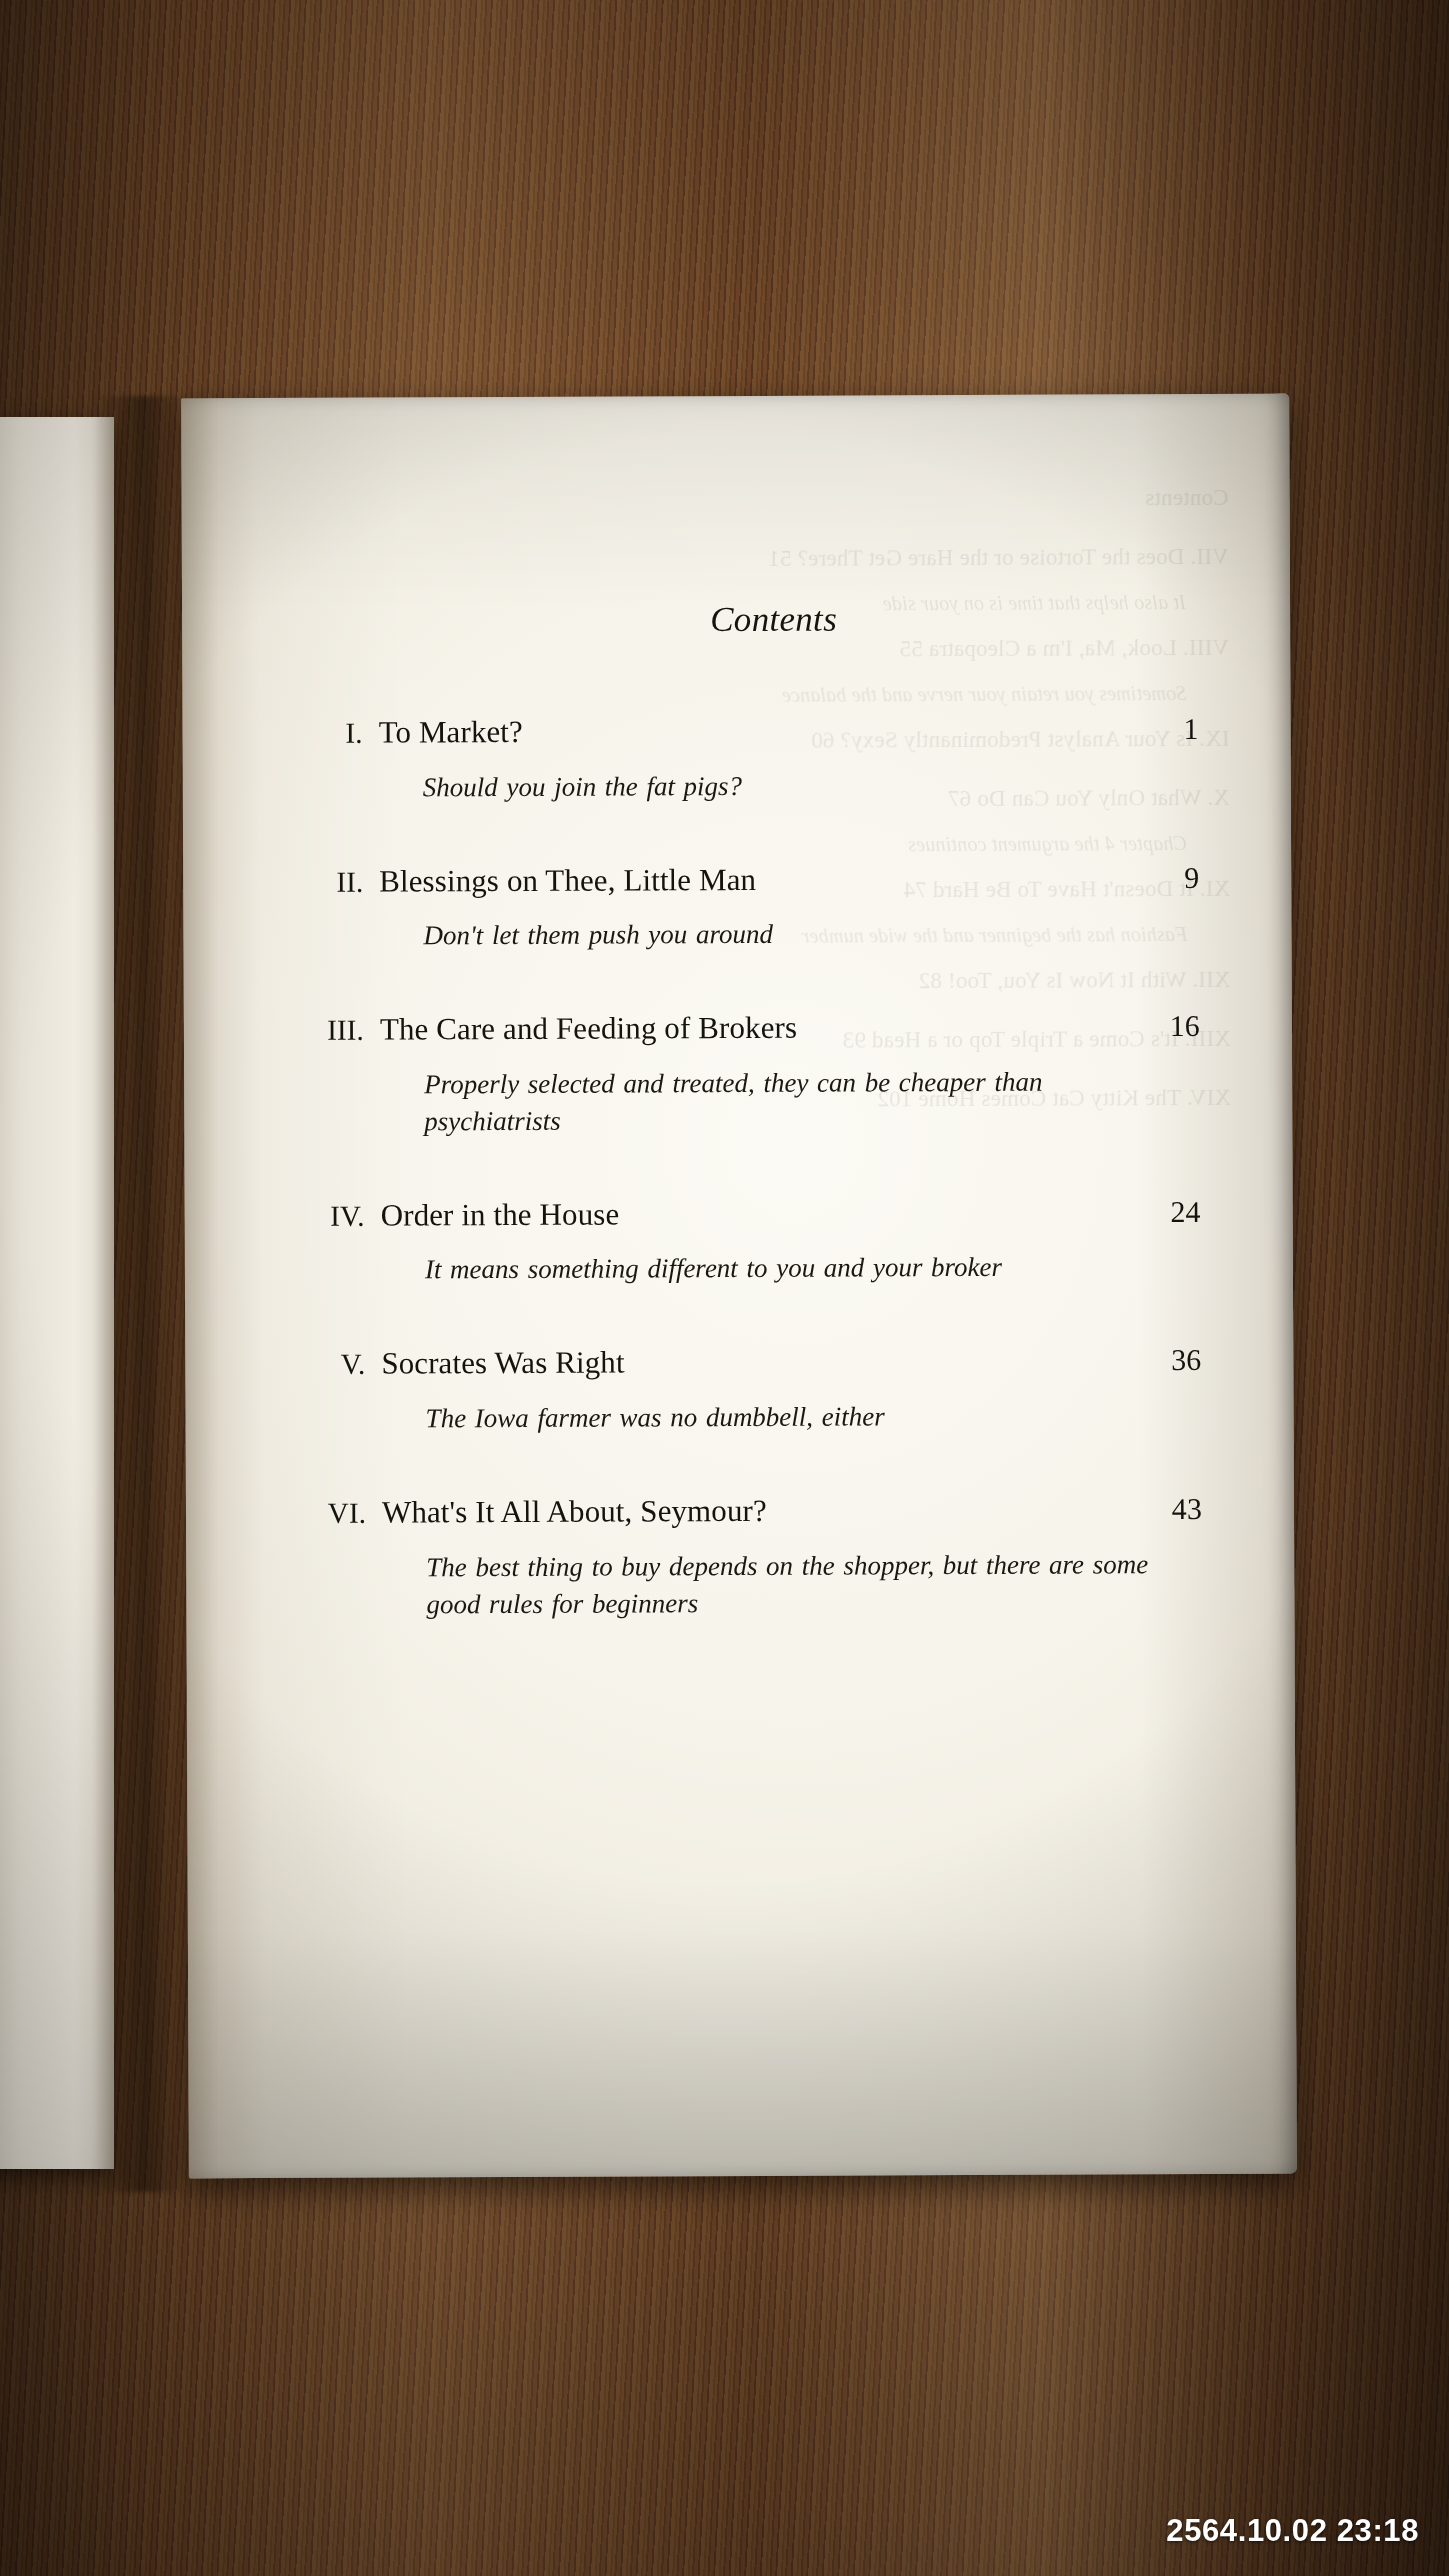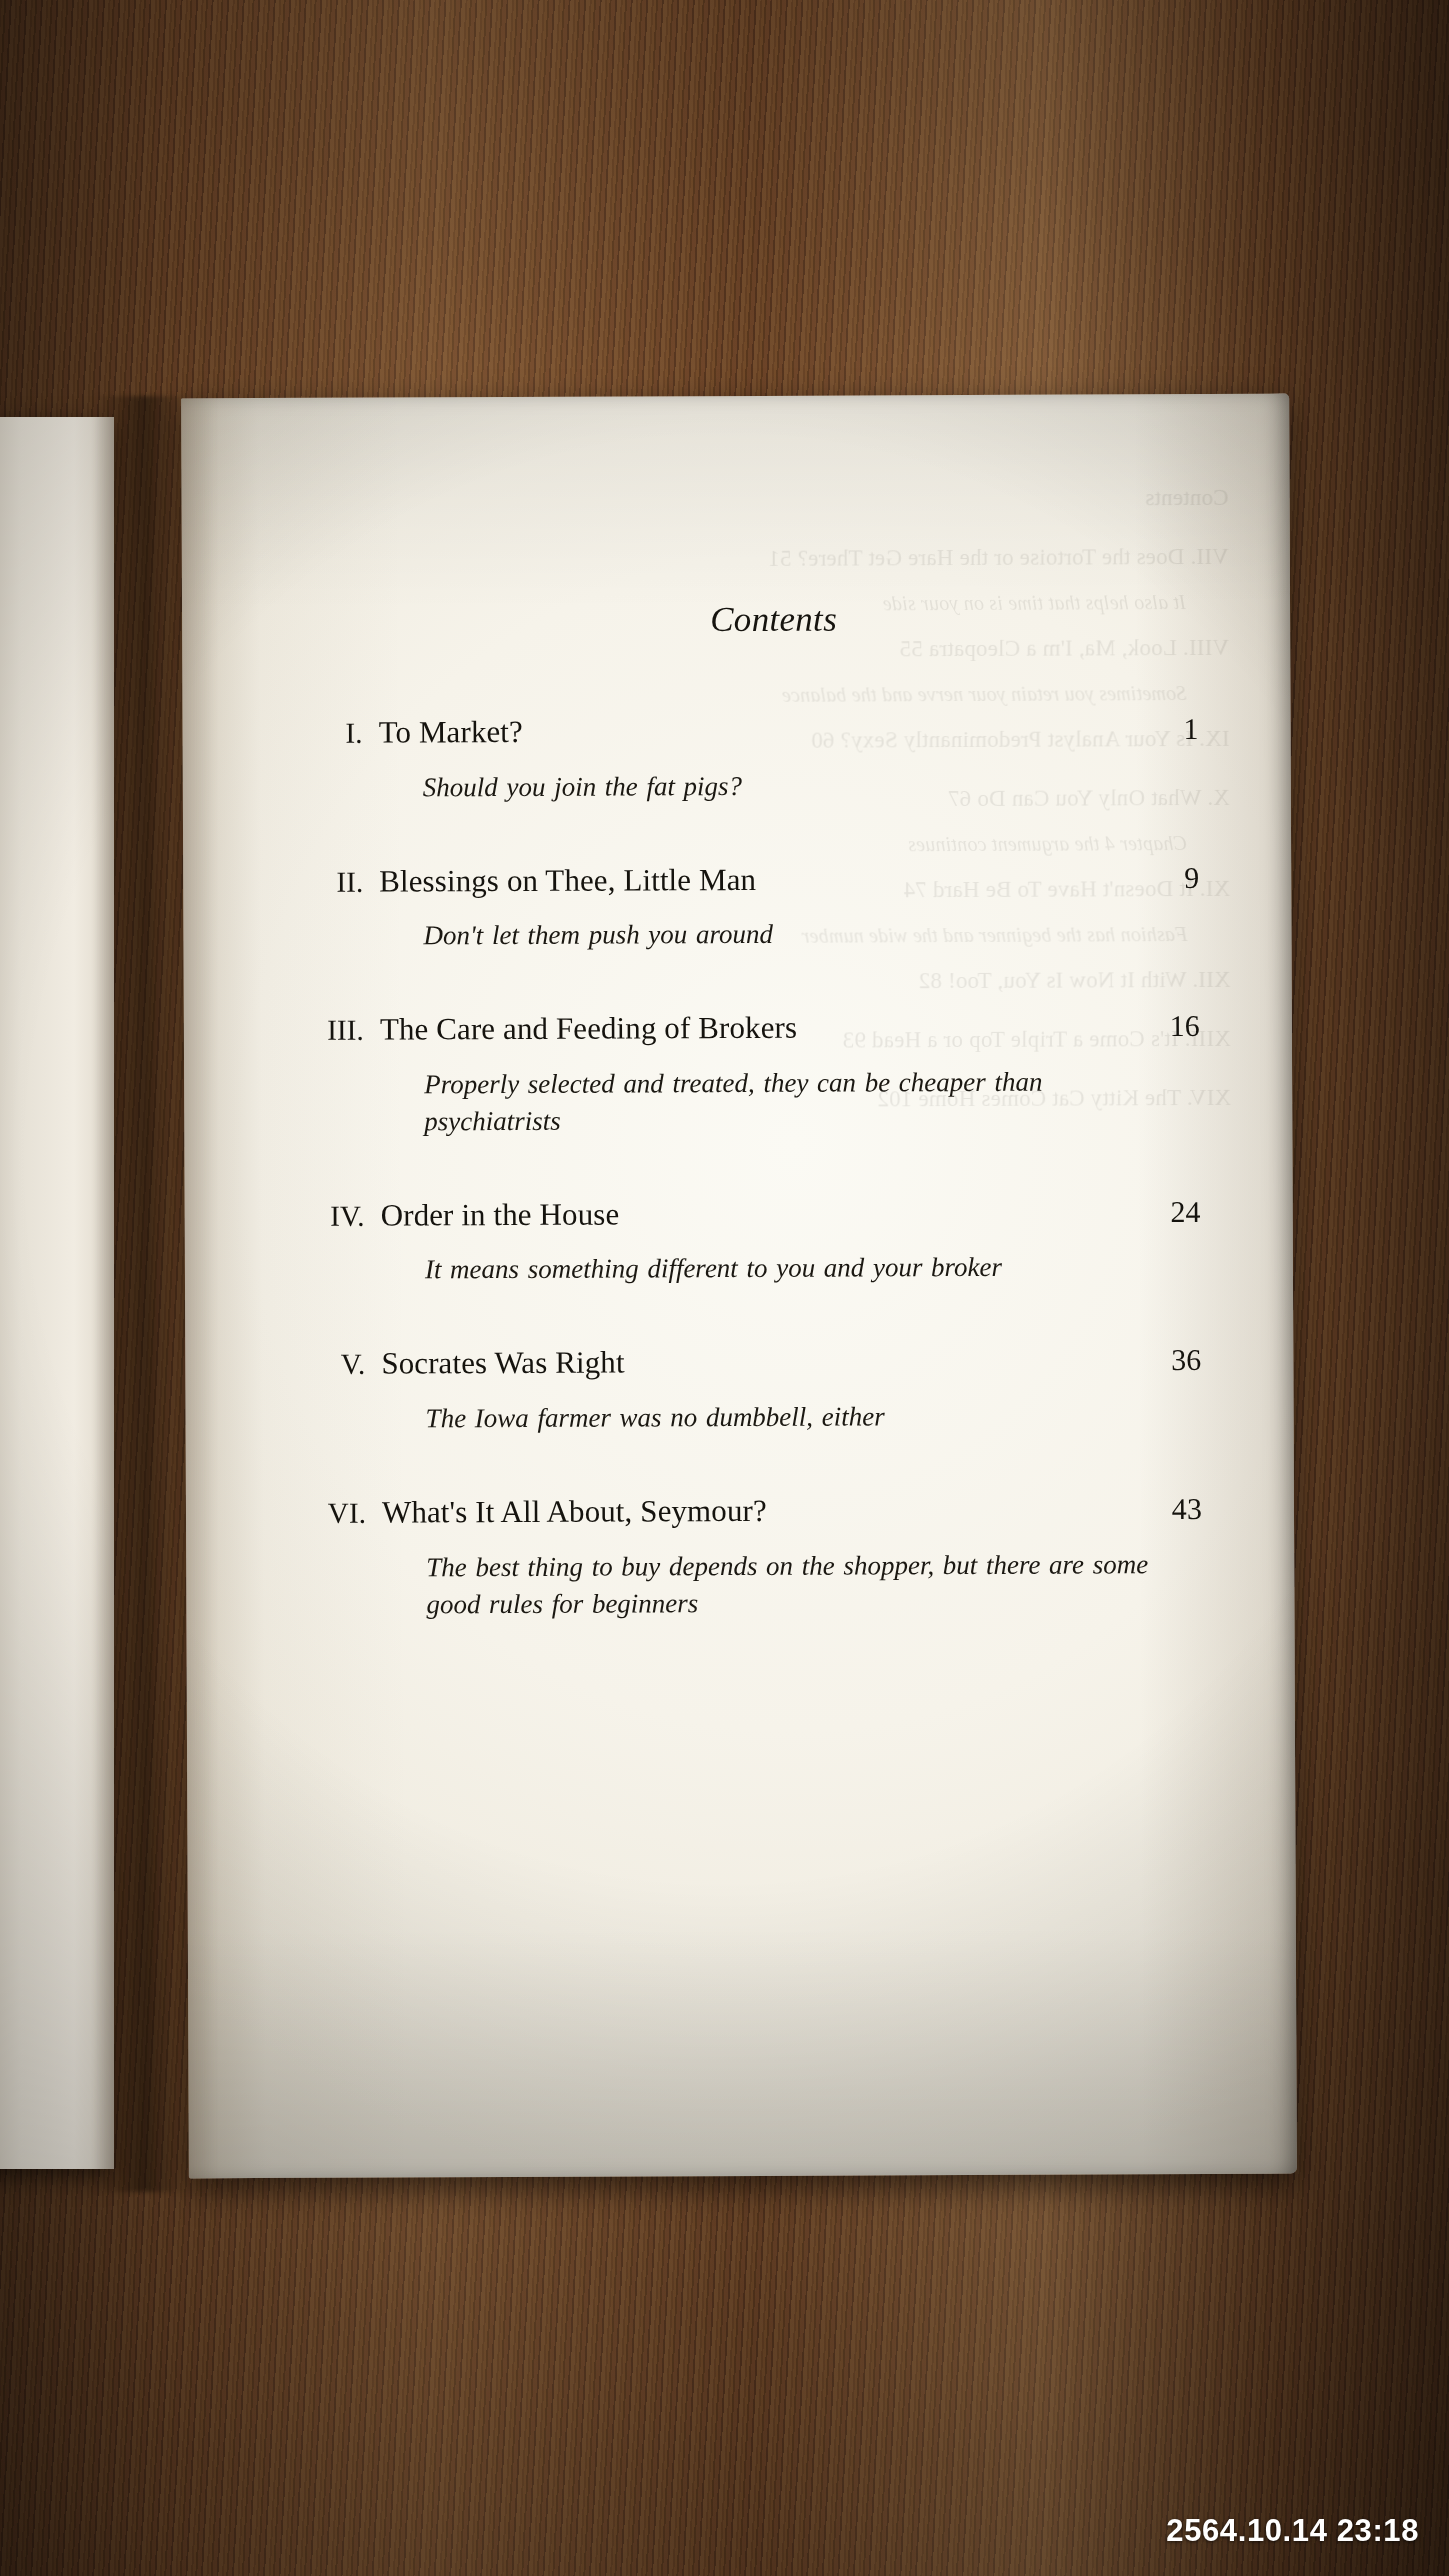--- a/index.html
+++ b/index.html
@@ -286,16 +286,16 @@
             <span class="toc-title">What's It All About, Seymour?</span>
             <span class="toc-page">43</span>
           </div>
           <div class="toc-sub">The best thing to buy depends on the shopper, but there are some good rules for beginners</div>
         </div>
 
       </div>
     </div>
   </div>
 
-  <div id="timestamp">2564.10.14 23:18</div>
+  <div id="timestamp">2564.10.02 23:18</div>
 
 </div>
 
 
 </body></html>

